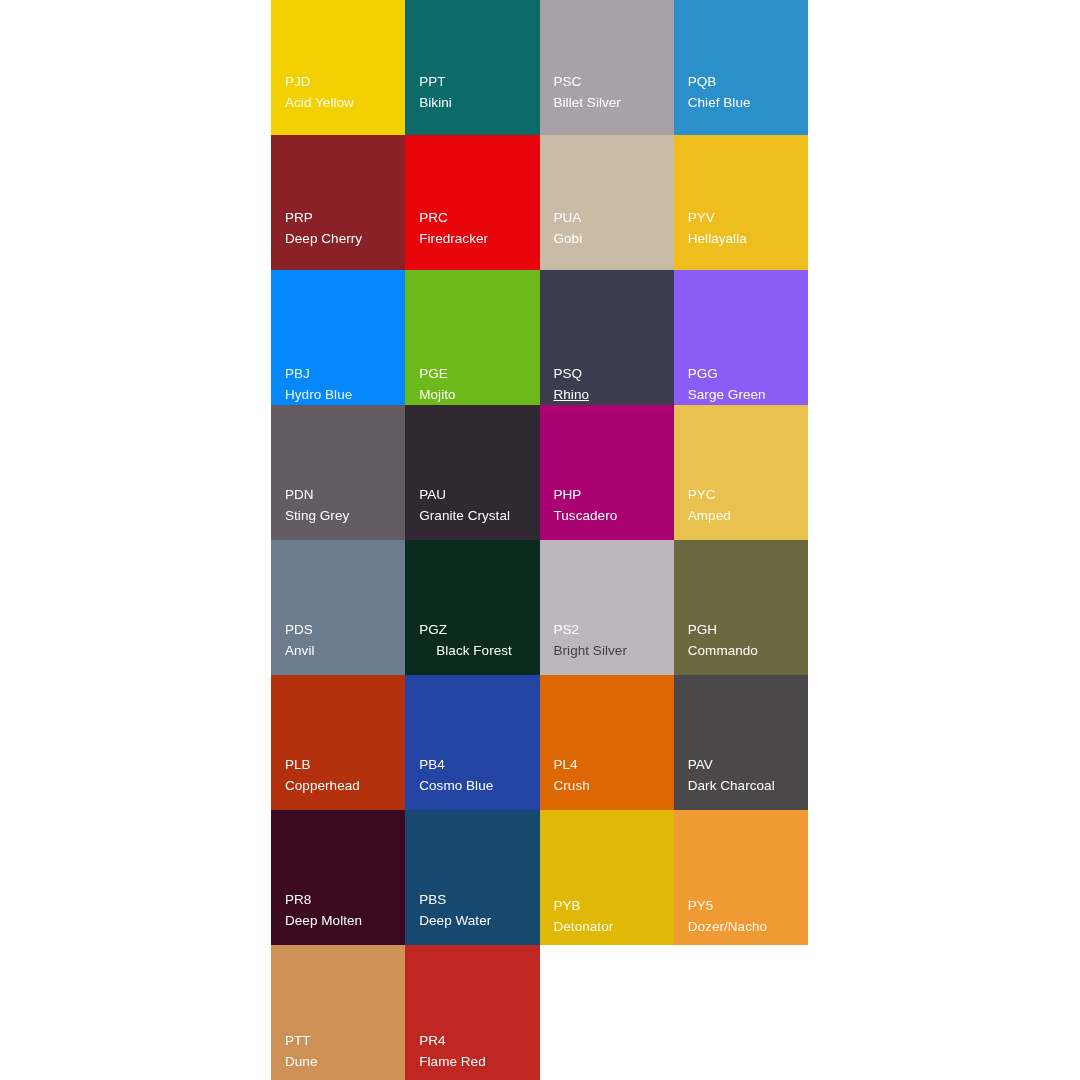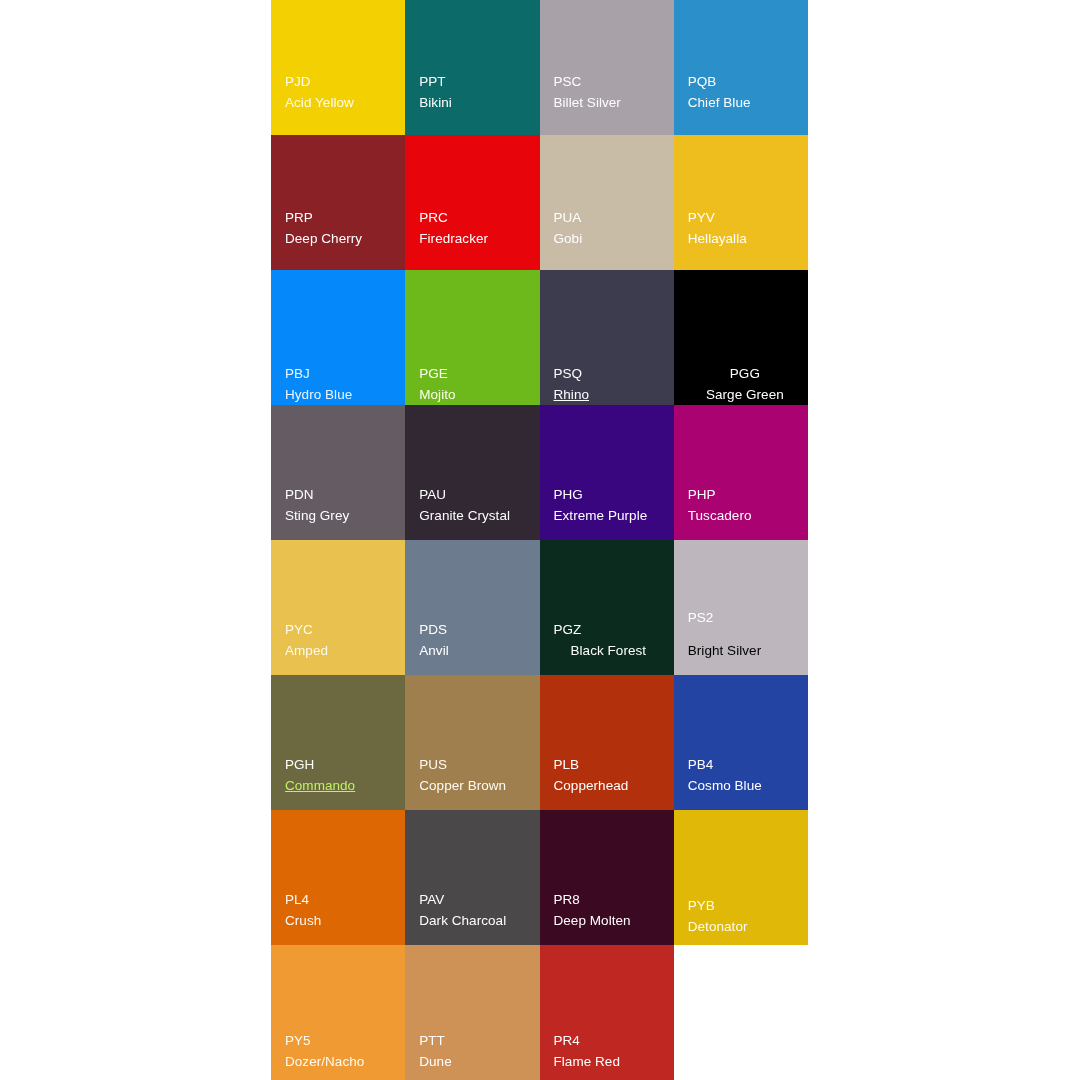--- a/index.html
+++ b/index.html
@@ -101,63 +101,55 @@
         <span class="swatch-name" style="color: rgb(234, 246, 255);">Hydro Blue</span>
       </div>
       <div class="swatch r3" style="background-color: rgb(109, 184, 26);">
         <span class="swatch-code" style="color: rgb(253, 255, 242);">PGE</span>
         <span class="swatch-name" style="color: rgb(253, 255, 242);">Mojito</span>
       </div>
       <div class="swatch r3" style="background-color: rgb(60, 60, 78);">
         <span class="swatch-code" style="color: rgb(255, 255, 255);">PSQ</span>
         <span class="swatch-name" style="color: rgb(255, 255, 255); text-decoration: underline;">Rhino</span>
       </div>
-      <div class="swatch r3" style="background-color: #000000; align-items: center;">
+      <div class="swatch r3" style="background-color: #8b5cf6;">
         <span class="swatch-code" style="color: rgb(255, 255, 255);">PGG</span>
         <span class="swatch-name" style="color: rgb(255, 255, 255);">Sarge Green</span>
       </div>
       <div class="swatch r4" style="background-color: rgb(100, 92, 98);">
         <span class="swatch-code" style="color: rgb(255, 255, 255);">PDN</span>
         <span class="swatch-name" style="color: rgb(255, 255, 255);">Sting Grey</span>
       </div>
       <div class="swatch r4" style="background-color: rgb(49, 40, 51);">
         <span class="swatch-code" style="color: rgb(255, 255, 255);">PAU</span>
         <span class="swatch-name" style="color: rgb(255, 255, 255);">Granite Crystal</span>
-      </div>
-      <div class="swatch r4" style="background-color: rgb(58, 6, 128);">
-        <span class="swatch-code" style="color: rgb(255, 255, 255);">PHG</span>
-        <span class="swatch-name" style="color: rgb(255, 255, 255);">Extreme Purple</span>
       </div>
       <div class="swatch r4" style="background-color: rgb(170, 2, 112);">
         <span class="swatch-code" style="color: rgb(255, 255, 255);">PHP</span>
         <span class="swatch-name" style="color: rgb(255, 255, 255);">Tuscadero</span>
       </div>
       <div class="swatch r5" style="background-color: rgb(232, 193, 79);">
         <span class="swatch-code" style="color: rgb(255, 251, 239);">PYC</span>
         <span class="swatch-name" style="color: rgb(255, 251, 239);">Amped</span>
       </div>
       <div class="swatch r5" style="background-color: rgb(108, 123, 142);">
         <span class="swatch-code" style="color: rgb(255, 255, 255);">PDS</span>
         <span class="swatch-name" style="color: rgb(255, 255, 255);">Anvil</span>
       </div>
       <div class="swatch r5" style="background-color: rgb(10, 43, 29);">
         <span class="swatch-code" style="color: rgb(255, 255, 255);">PGZ</span>
         <span class="swatch-name" style="color: rgb(255, 255, 255); padding-left: 17px;">Black Forest</span>
       </div>
       <div class="swatch r5" style="background-color: rgb(189, 183, 189);">
         <span class="swatch-code" style="color: rgb(255, 255, 255);">PS2</span>
-        <span class="swatch-name" style="color: #000000; margin-top: 12px;">Bright Silver</span>
+        <span class="swatch-name" style="color: #404040;">Bright Silver</span>
       </div>
       <div class="swatch r6" style="background-color: rgb(108, 104, 63);">
         <span class="swatch-code" style="color: rgb(255, 255, 255);">PGH</span>
-        <span class="swatch-name" style="color: #bef264; text-decoration: underline;">Commando</span>
-      </div>
-      <div class="swatch r6" style="background-color: rgb(160, 127, 78);">
-        <span class="swatch-code" style="color: rgb(255, 251, 242);">PUS</span>
-        <span class="swatch-name" style="color: rgb(255, 251, 242);">Copper Brown</span>
+        <span class="swatch-name" style="color: #ffffff;">Commando</span>
       </div>
       <div class="swatch r6" style="background-color: rgb(178, 48, 11);">
         <span class="swatch-code" style="color: rgb(255, 255, 255);">PLB</span>
         <span class="swatch-name" style="color: rgb(255, 255, 255);">Copperhead</span>
       </div>
       <div class="swatch r6" style="background-color: rgb(36, 68, 164);">
         <span class="swatch-code" style="color: rgb(255, 255, 255);">PB4</span>
         <span class="swatch-name" style="color: rgb(255, 255, 255);">Cosmo Blue</span>
       </div>
       <div class="swatch r7" style="background-color: rgb(221, 103, 3);">
@@ -165,20 +157,24 @@
         <span class="swatch-name" style="color: rgb(255, 248, 240);">Crush</span>
       </div>
       <div class="swatch r7" style="background-color: rgb(74, 72, 73);">
         <span class="swatch-code" style="color: rgb(255, 255, 255);">PAV</span>
         <span class="swatch-name" style="color: rgb(255, 255, 255);">Dark Charcoal</span>
       </div>
       <div class="swatch r7" style="background-color: rgb(59, 10, 34);">
         <span class="swatch-code" style="color: rgb(255, 255, 255);">PR8</span>
         <span class="swatch-name" style="color: rgb(255, 255, 255);">Deep Molten</span>
       </div>
+      <div class="swatch r7" style="background-color: rgb(23, 72, 112);">
+        <span class="swatch-code" style="color: rgb(255, 255, 255);">PBS</span>
+        <span class="swatch-name" style="color: rgb(255, 255, 255);">Deep Water</span>
+      </div>
       <div class="swatch r8" style="background-color: rgb(224, 184, 8);">
         <span class="swatch-code" style="color: rgb(255, 252, 236);">PYB</span>
         <span class="swatch-name" style="color: rgb(255, 252, 236);">Detonator</span>
       </div>
       <div class="swatch r8" style="background-color: rgb(240, 154, 51);">
         <span class="swatch-code" style="color: rgb(255, 250, 242);">PY5</span>
         <span class="swatch-name" style="color: rgb(255, 250, 242);">Dozer/Nacho</span>
       </div>
       <div class="swatch r8" style="background-color: rgb(206, 146, 87);">
         <span class="swatch-code" style="color: rgb(255, 255, 255);">PTT</span>

